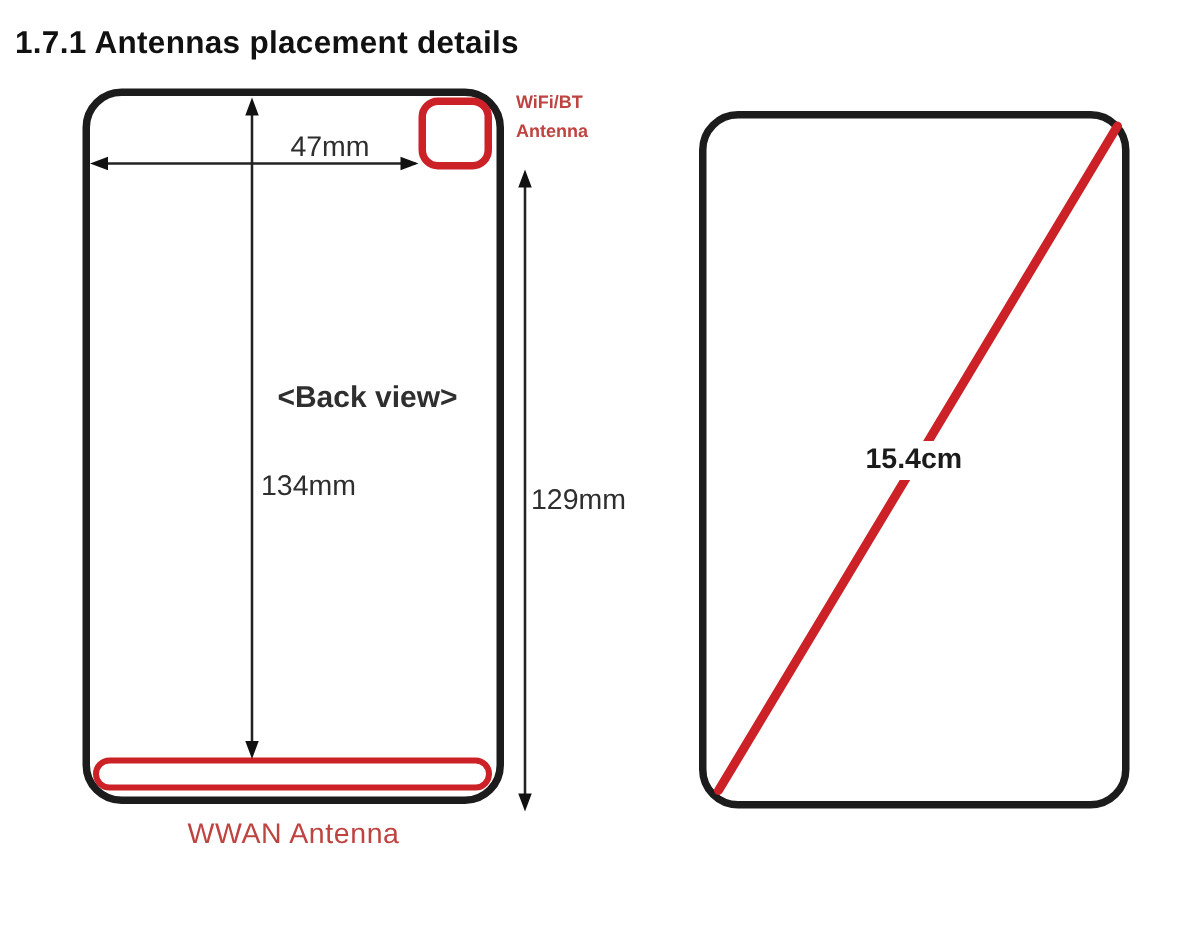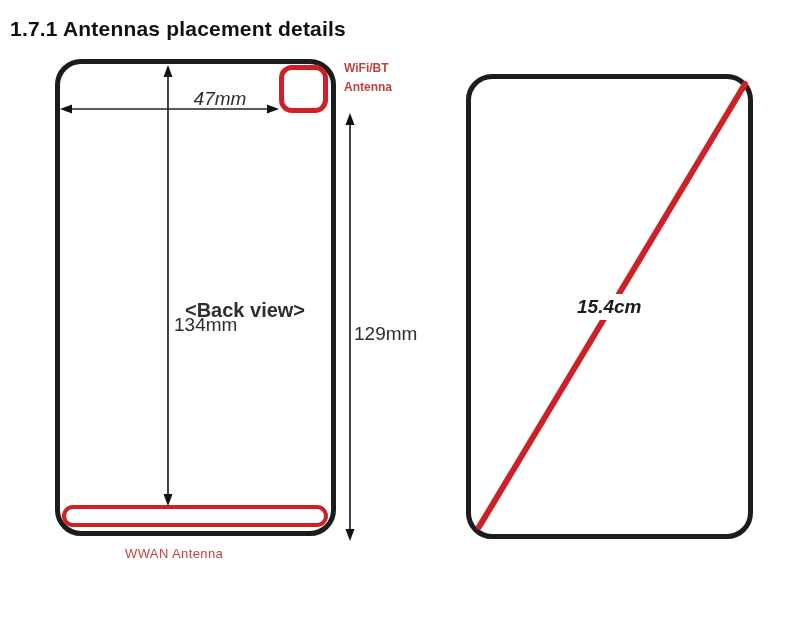--- a/index.html
+++ b/index.html
@@ -59,60 +59,58 @@
   }
   .dim-line { stroke: #222; stroke-width: 1.7px; }
   .dim-head { fill: #111; stroke: none; }
   .diagonal { stroke: var(--antenna-red); stroke-width: 6px; stroke-linecap: round; }
 
   .dim-label {
     font-size: 19px;
     color: var(--dimension-text);
     white-space: nowrap;
   }
-  .label-47   { left: 188px; top: 88px;  width: 64px; text-align: center; font-style: italic; }
+  .label-47   { left: 188px; top: 88px;  width: 64px; text-align: center; }
   .label-134  { left: 174px; top: 314px; }
   .label-129  { left: 354px; top: 323px; }
 
   .back-view-label {
     left: 178px; top: 254px; width: 134px;
     text-align: center;
     font-size: 20px;
     font-weight: 700;
     color: #2f2f2f;
     white-space: nowrap;
-    margin-top: 45px;
   }
 
   .wifi-label {
     left: 344px; top: 59px;
     font-size: 12px;
     font-weight: 700;
     line-height: 19px;
     color: var(--label-red);
     white-space: pre-line;
   }
   .wwan-label {
     left: 125px; top: 546px;
-    font-size: 13px;
+    font-size: 19px;
     font-weight: 400;
     letter-spacing: 0.4px;
     color: var(--label-red);
     white-space: nowrap;
   }
 
   .diag-label {
     left: 572px; top: 294px;
     font-size: 19px;
     font-weight: 700;
     color: #1b1b1b;
     background: #ffffff;
     padding: 2px 5px;
     white-space: nowrap;
-    font-style: italic;
   }
 
   .figure-caption {
     left: 137px; top: 581px; width: 600px;
     text-align: center;
     font-size: 20px;
     font-weight: 700;
     color: #111;
     white-space: nowrap;
   }

